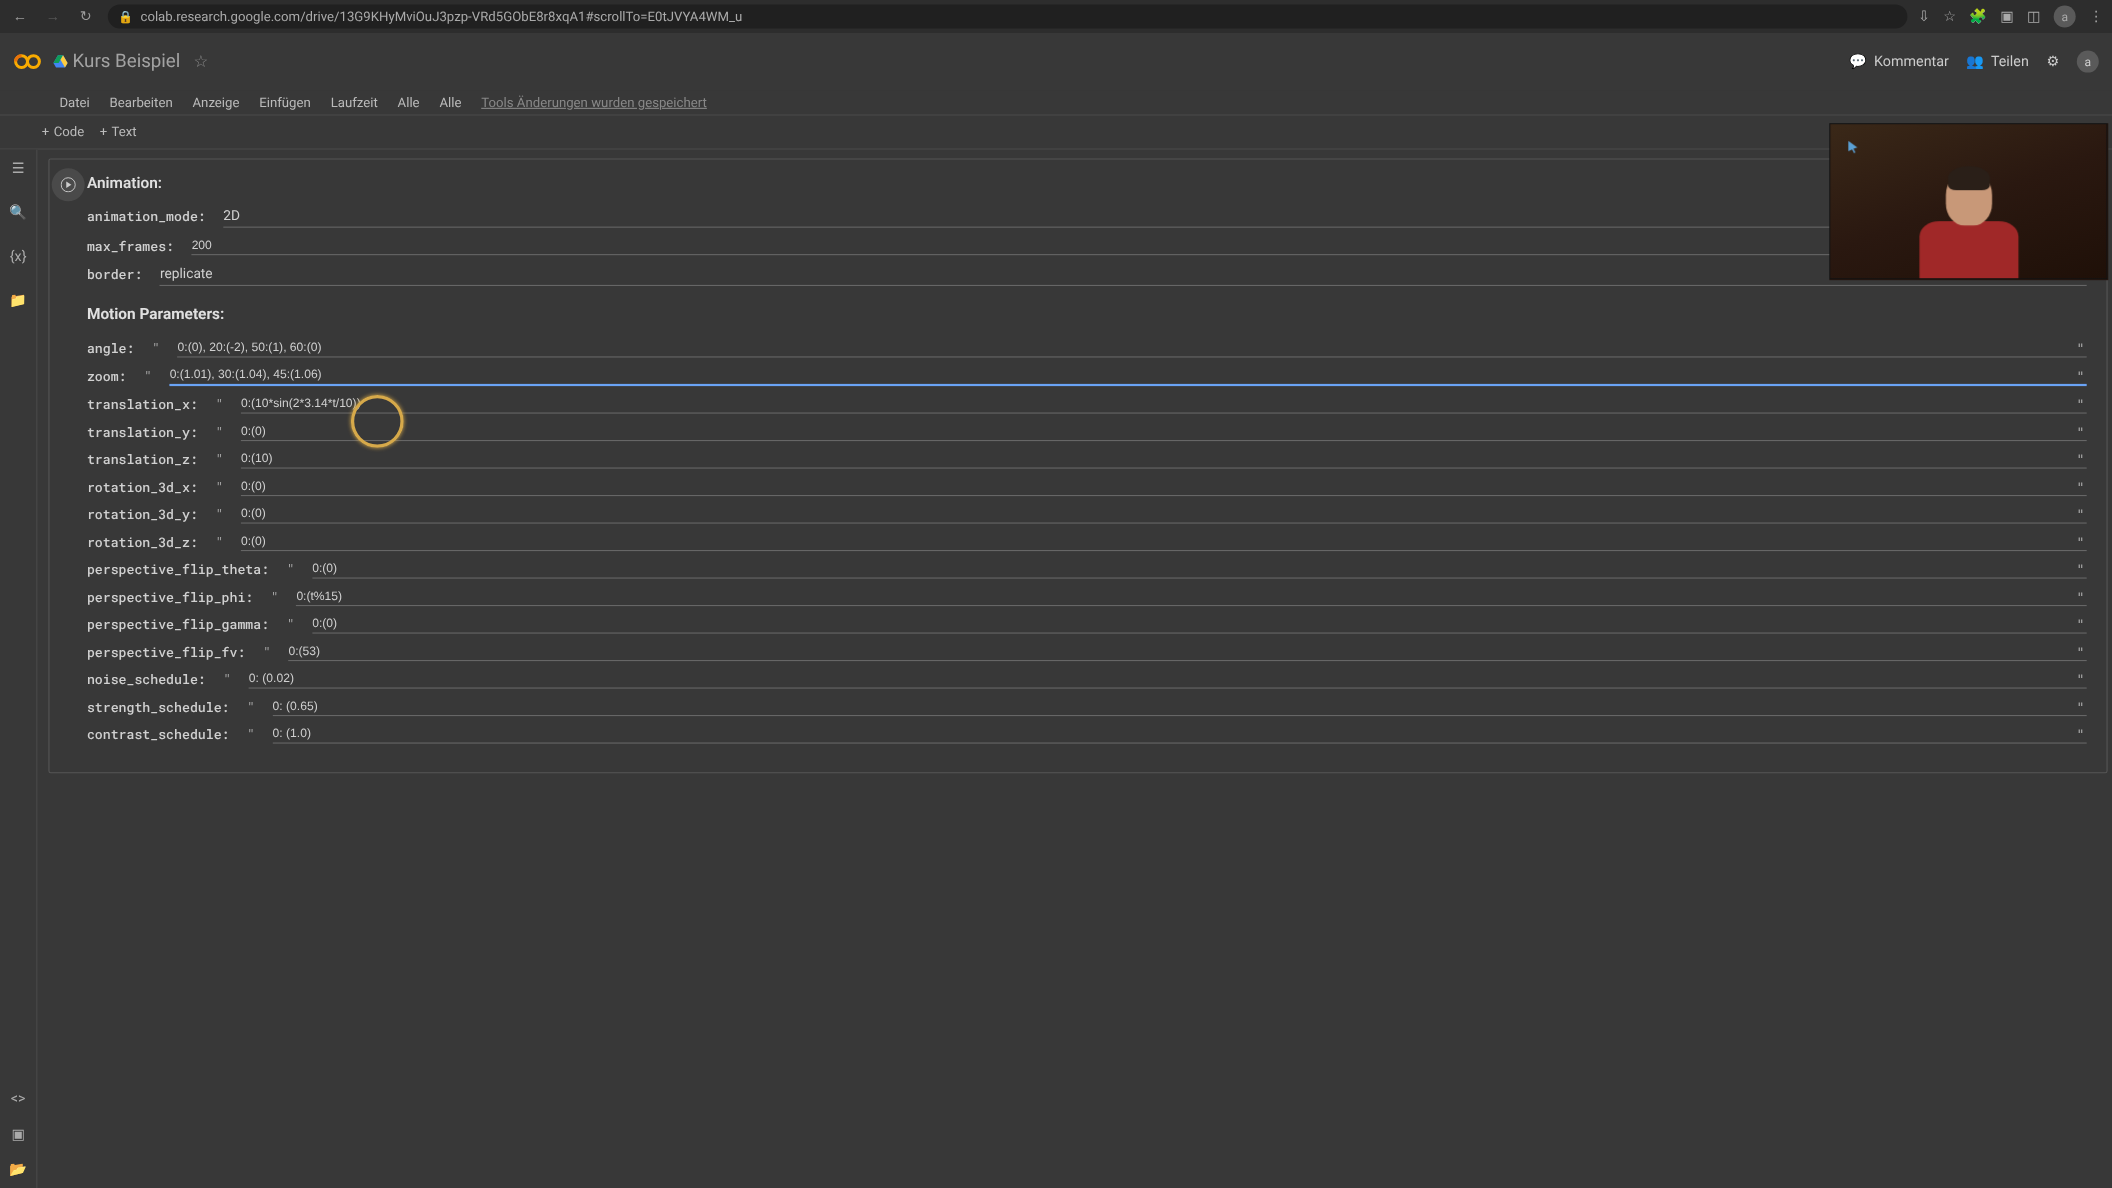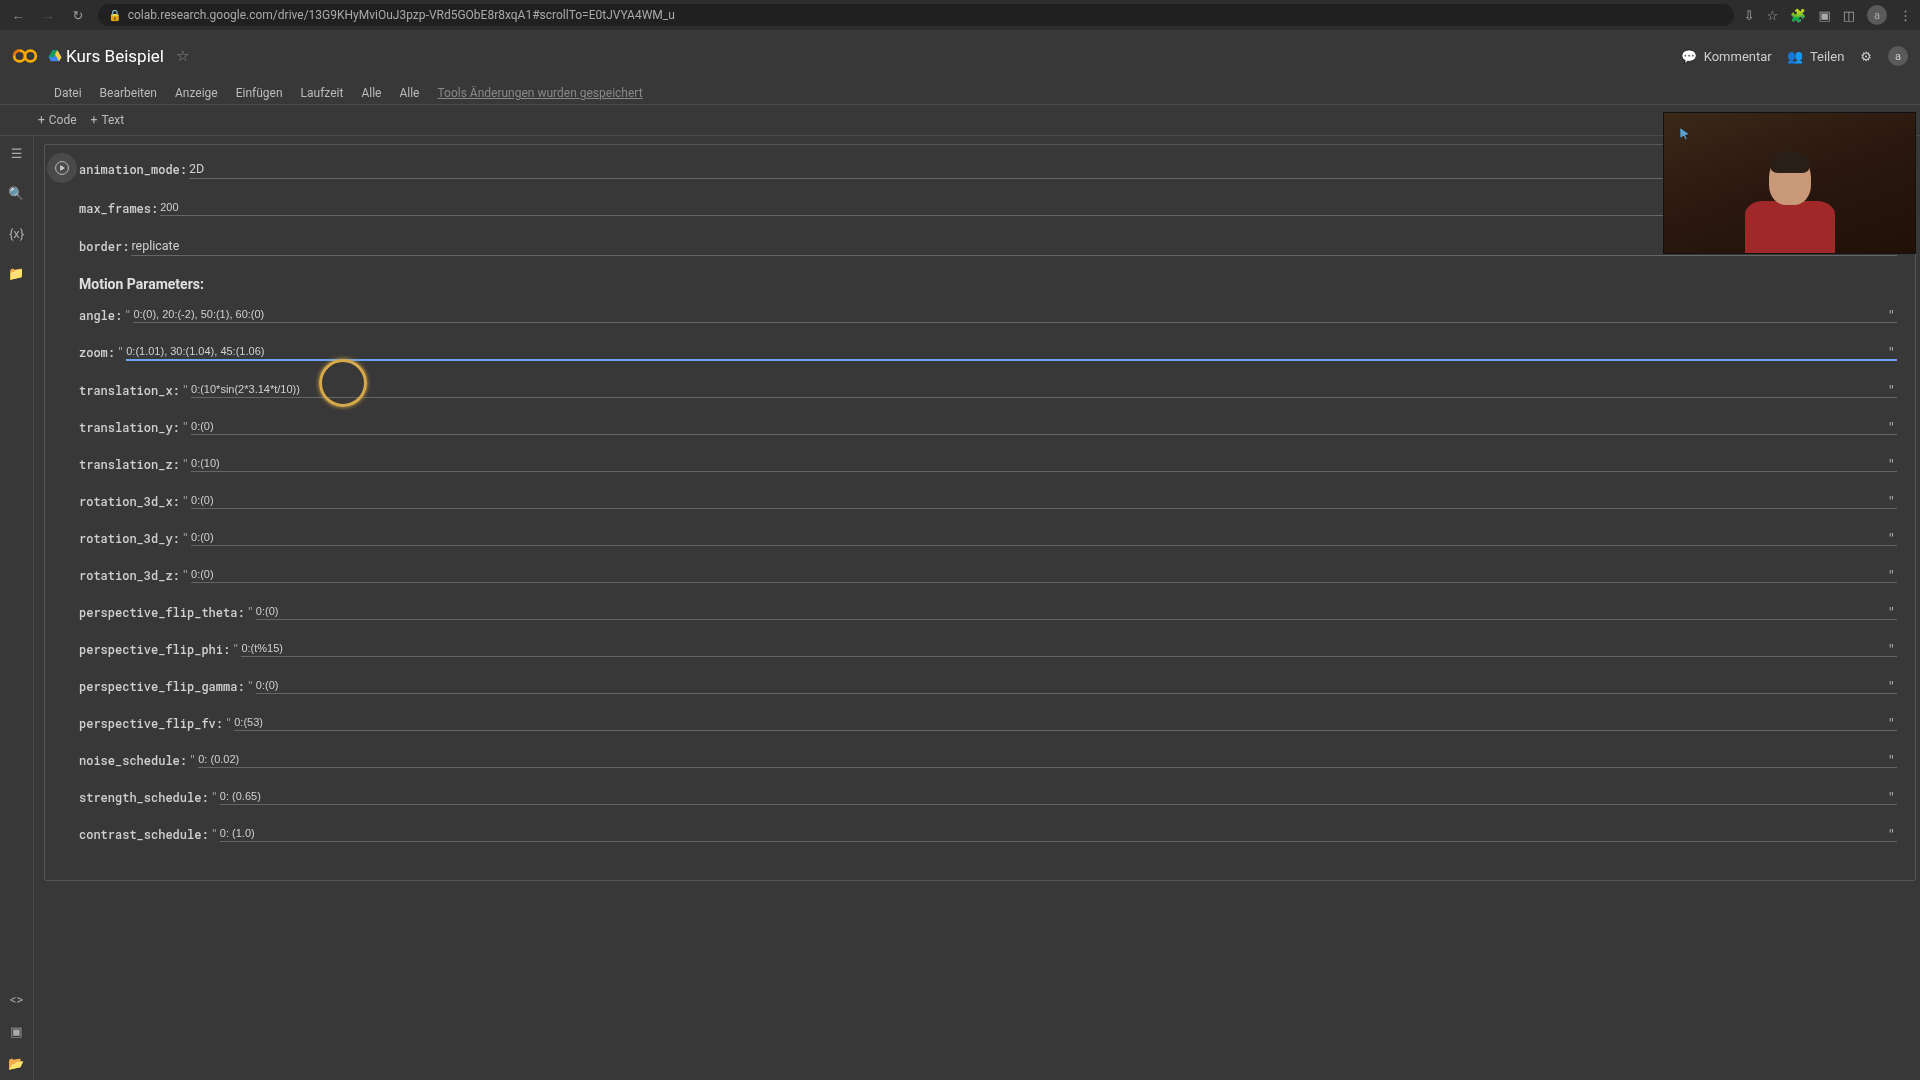--- a/index.html
+++ b/index.html
@@ -12,21 +12,21 @@
 .url-bar { flex:1; background:#202020; height:22px; border-radius:11px; display:flex; align-items:center; padding:0 10px; gap:6px; color:#aaa; font-size:12px; }
 .lock { color:#9a9a9a; font-size:11px; }
 .chrome-icons { display:flex; gap:12px; align-items:center; color:#aaa; }
 .avatar { width:20px; height:20px; border-radius:50%; background:#5a5a5a; display:flex; align-items:center; justify-content:center; font-size:11px; }
 
 
 .header { height:52px; background:#383838; display:flex; align-items:center; padding:0 12px; }
 .logo { width:26px; height:26px; margin-right:10px; position:relative; }
 .logo svg { width:100%; height:100%; }
 .drive-ico { width:14px; height:14px; margin-right:4px; }
-.doc-title { font-size:17px; color:#ffffff;text-align:right; }
+.doc-title { font-size:17px; color:#a3a3a3;text-align:right; }
 .star { color:#888; margin-left:12px; font-size:15px; }
 .header-right { margin-left:auto; display:flex; align-items:center; gap:16px; }
 .hdr-btn { display:flex; align-items:center; gap:6px; color:#ccc; font-size:13px; }
 
 
 .menubar { height:22px; display:flex; align-items:center; padding-left:54px; gap:18px; color:#bbb; font-size:12px; background:#383838; }
 .autosave { color:#888; text-decoration:underline; }
 
 
 .toolbar { height:32px; border-bottom:1px solid #4a4a4a; border-top:1px solid #4a4a4a; display:flex; align-items:center; padding:0 38px; gap:14px; background:#383838; }
@@ -39,21 +39,21 @@
 .rail-icon { color:#aaa; width:18px; height:18px; display:flex; align-items:center; justify-content:center; }
 .rail-bottom { margin-top:auto; margin-bottom:8px; display:flex; flex-direction:column; gap:14px; }
 
 .content { flex:1; overflow-y:auto; padding:8px 4px 8px 10px; position:relative; }
 .cell { background:#383838; border:1px solid #555; border-radius:2px; padding:14px 18px 18px 34px; position:relative; }
 .run-btn { position:absolute; left:2px; top:8px; width:30px; height:30px; border-radius:50%; background:#4a4a4a; display:flex; align-items:center; justify-content:center; color:#ccc; }
 .cell-actions { position:absolute; right:6px; top:-16px; display:flex; gap:8px; background:#383838; padding:2px 6px; color:#999; font-size:13px; }
 
 h3.sec { font-size:14px; font-weight:600; color:#e0e0e0; margin-bottom:12px; }
 h3.sec2 { font-size:14px; font-weight:700; color:#e0e0e0; margin:18px 0 14px 0; }
-.param-row { display:flex; align-items:center; gap:2px; margin-bottom:20px; position:relative; }
+.param-row { display:flex; align-items:center; gap:16px; margin-bottom:8px; position:relative; }
 .param-label { font-family:'Roboto Mono',monospace; font-size:12px; color:#d0d0d0; font-weight:500; }
 .quote { font-family:'Roboto Mono',monospace; font-size:12px; color:#aaa; }
 .param-input { flex:1; background:transparent; border:none; border-bottom:1px solid #666; color:#d0d0d0; font-size:11px; padding:2px 0; outline:none; }
 .param-input.active { border-bottom:2px solid #6aa3f5; }
 .param-select { flex:1; background:transparent; border:none; border-bottom:1px solid #666; color:#d0d0d0; font-size:12.5px; padding:2px 0; }
 .chk { width:12px; height:12px; border:1px solid #888; background:#555; }
 .trail-quote { position:absolute; right:2px; font-family:monospace; color:#aaa; font-size:12px; }
 .dd-arrow { position:absolute; right:2px; color:#aaa; font-size:10px; }
 
 .highlight-ring { position:absolute; left:274px; top:214px; width:48px; height:48px; border:3px solid #d6a94a; border-radius:50%; pointer-events:none; box-shadow:0 0 4px #d6a94a; }
@@ -173,20 +173,21 @@
         <span>↑</span>
         <span>↓</span>
         <span>🔗</span>
         <span>💬</span>
         <span>⚙</span>
         <span>◲</span>
         <span>🗑</span>
         <span>⋮</span>
       </div>
 
+      <h3 class="sec">Animation:</h3>
 
       <div class="param-row">
         <span class="param-label">animation_mode:</span>
         <span class="param-select">2D</span>
         <span class="dd-arrow">▼</span>
       </div>
 
       <div class="param-row">
         <span class="param-label">max_frames:</span>
         <input class="param-input" value="200" style="">

